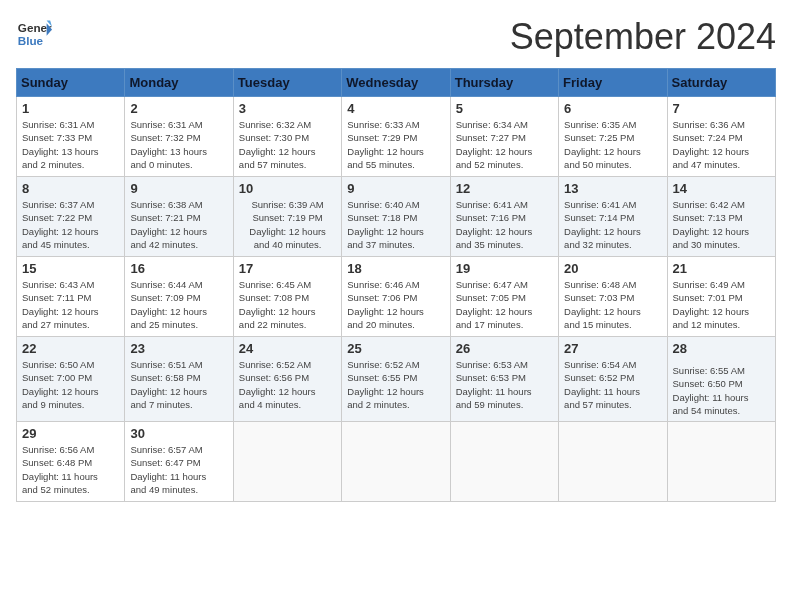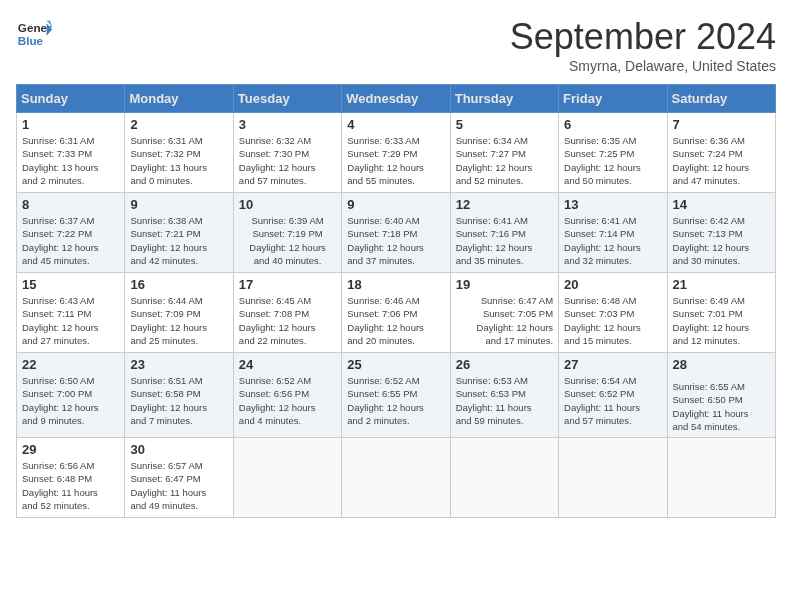--- a/index.html
+++ b/index.html
@@ -37,21 +37,21 @@
       font-size: 14px;
       color: #555;
     }
     table {
       width: 100%;
       border-collapse: collapse;
       font-size: 10.5px;
     }
     thead tr th {
       background-color: #3d7abf;
-      color: #e5e5e5;
+      color: #0f172a;
       padding: 6px 4px;
       text-align: left;
       font-size: 13px;
       font-weight: bold;
       border: 1px solid #5a8fc7;
     }
     tbody tr td {
       border: 1px solid #ccc;
       vertical-align: top;
       padding: 4px 5px;
@@ -87,21 +87,20 @@
   <div class="logo">
     <svg class="logo-icon" viewBox="0 0 40 40">
       <text x="2" y="18" font-size="13" font-weight="bold" fill="#333" font-family="Arial">General</text>
       <text x="2" y="32" font-size="13" font-weight="bold" fill="#3d7abf" font-family="Arial">Blue</text>
       <polygon points="34,8 40,15 34,22" fill="#3d7abf"></polygon>
       <polygon points="34,5 40,12 38,5" fill="#5ba3e0"></polygon>
     </svg>
   </div>
   <div class="title-block">
     <div class="month-year">September 2024</div>
-    <div class="location">Smyrna, Delaware, United States</div>
   </div>
 </div>
 
 <table>
   <thead>
     <tr>
     <th>Sunday</th>
         <th>Monday</th>
         <th>Tuesday</th>
         <th>Wednesday</th>
@@ -237,21 +236,21 @@
         </td>
         <td>
           <span class="day-number">18</span>
           <div class="day-info" style="white-space: pre-line;">Sunrise: 6:46 AM
 Sunset: 7:06 PM
 Daylight: 12 hours
 and 20 minutes.</div>
         </td>
         <td>
           <span class="day-number">19</span>
-          <div class="day-info" style="white-space: pre-line; text-align: right;">Sunrise: 6:47 AM
+          <div class="day-info" style="white-space: pre-line;">Sunrise: 6:47 AM
 Sunset: 7:05 PM
 Daylight: 12 hours
 and 17 minutes.</div>
         </td>
         <td>
           <span class="day-number">20</span>
           <div class="day-info" style="white-space: pre-line;">Sunrise: 6:48 AM
 Sunset: 7:03 PM
 Daylight: 12 hours
 and 15 minutes.</div>

